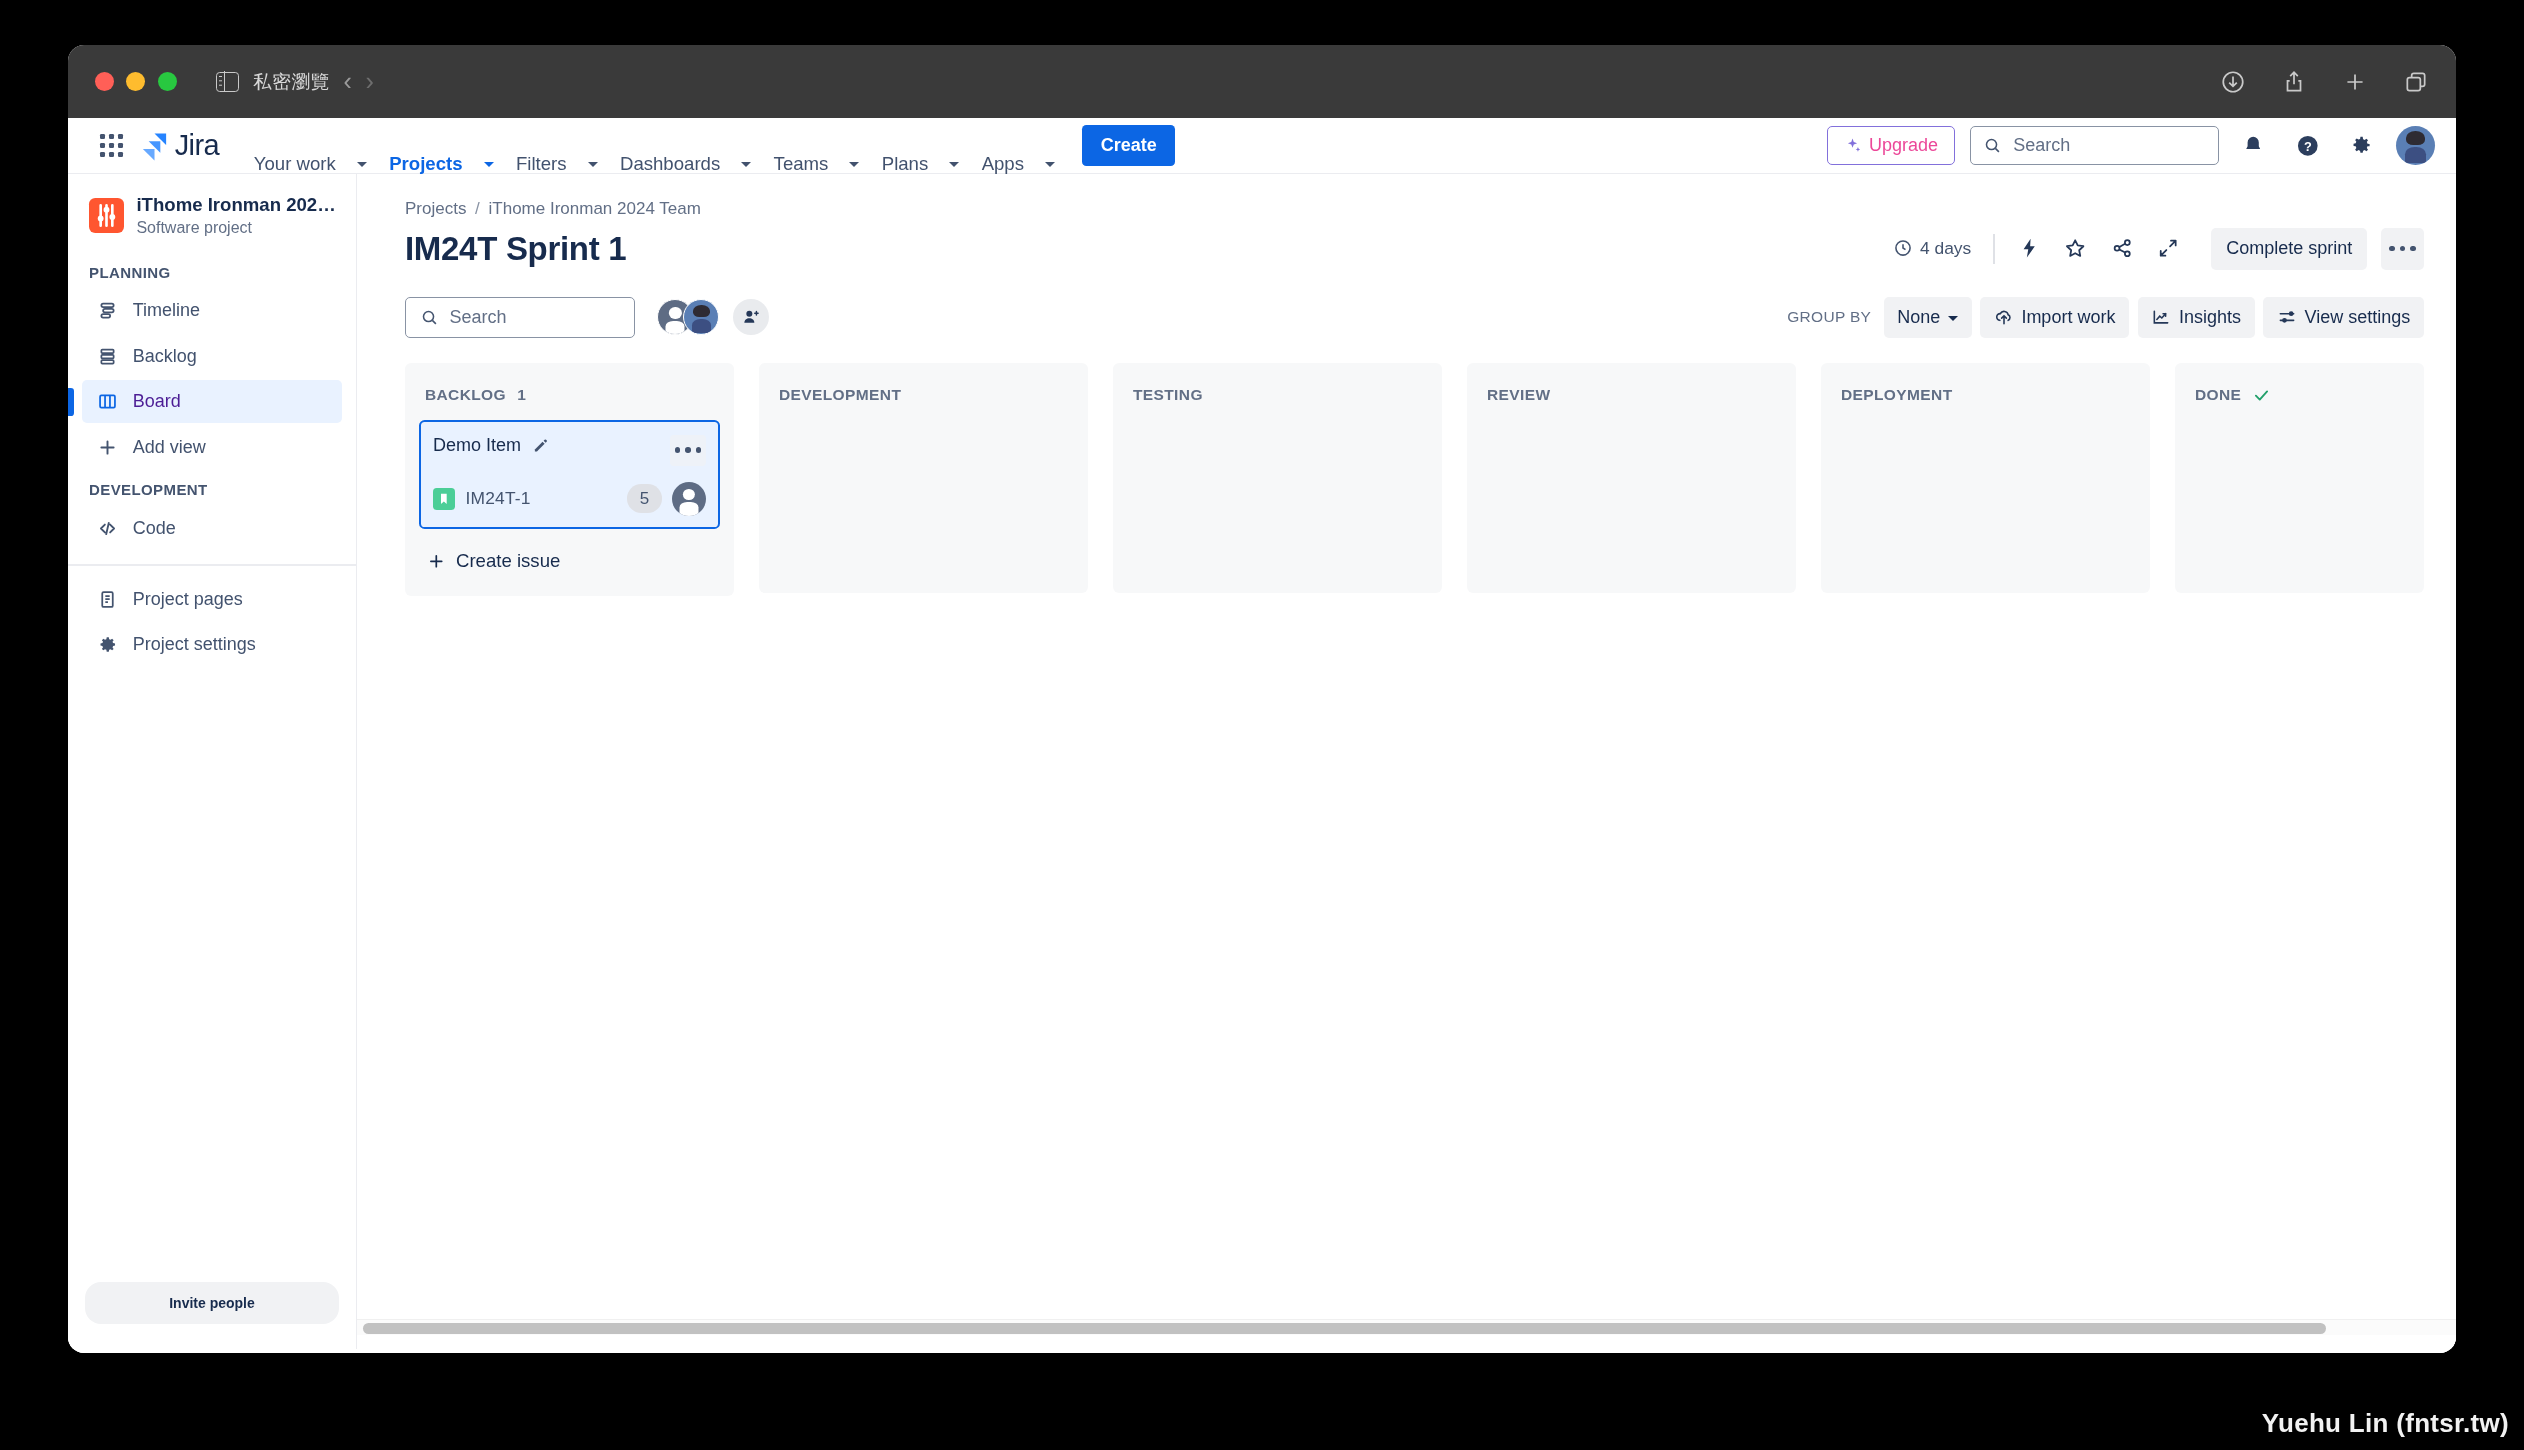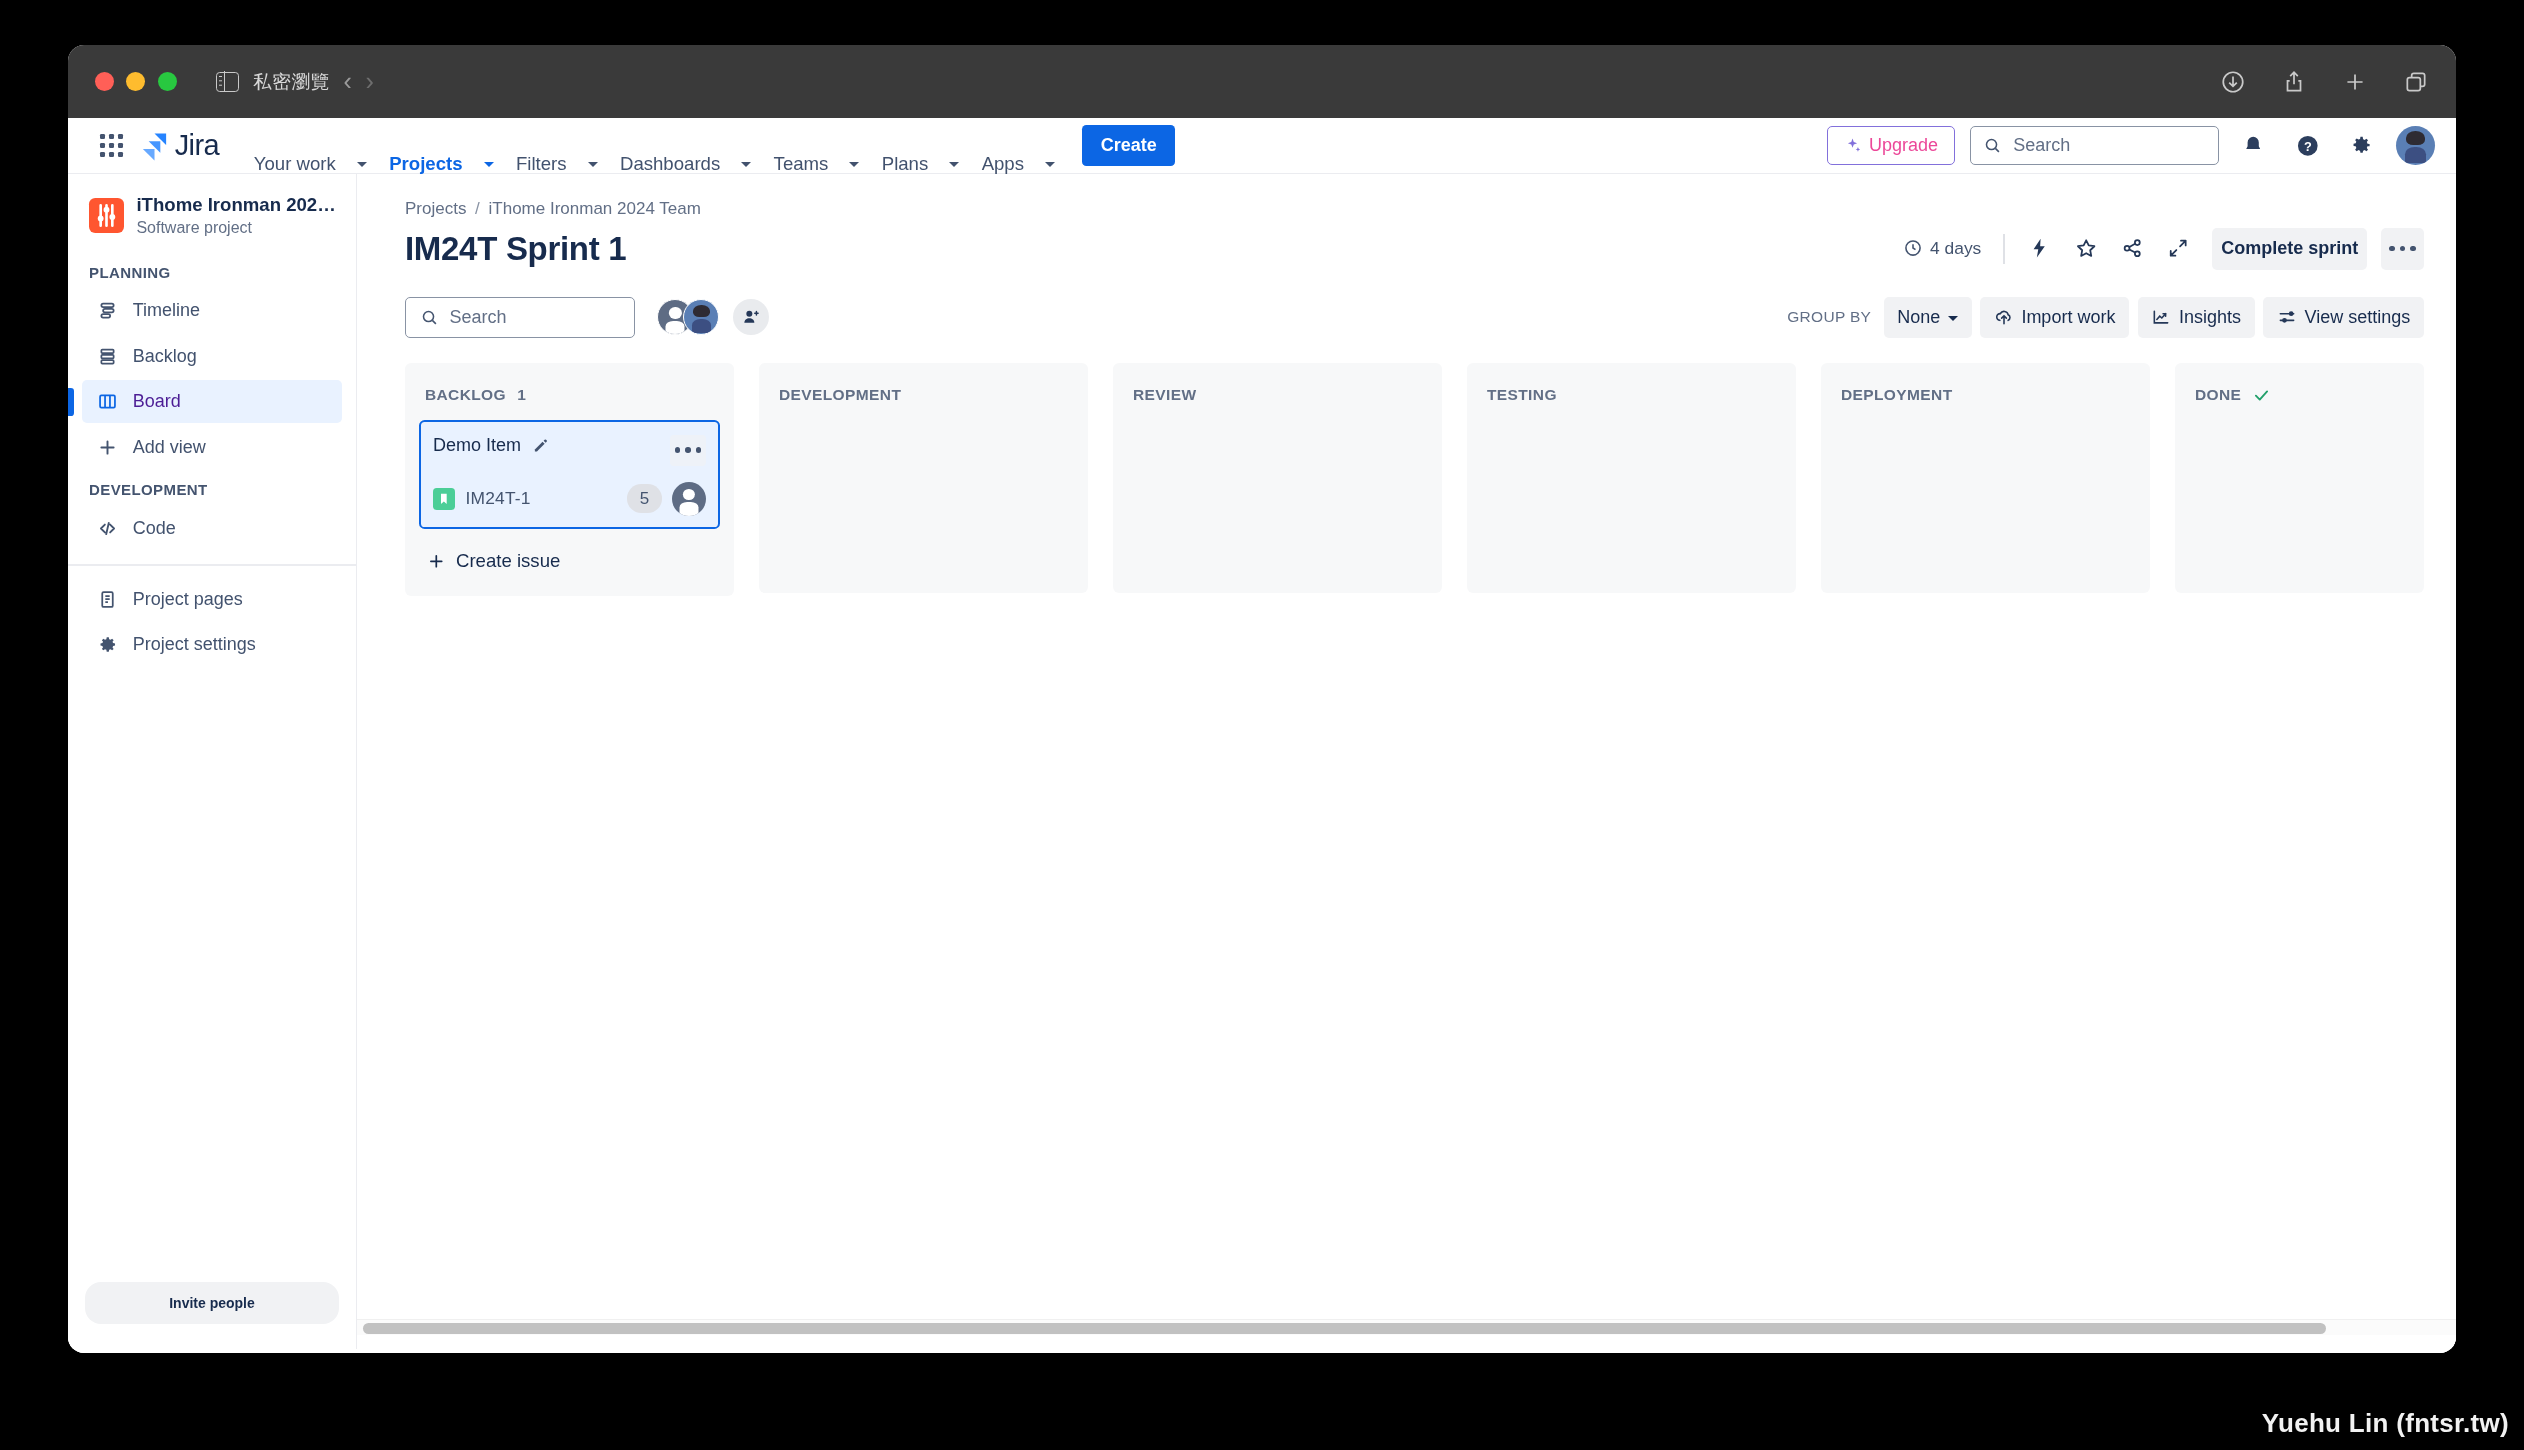--- a/index.html
+++ b/index.html
@@ -233,24 +233,24 @@
     display: flex; align-items: flex-start; gap: 7.5px;
     font-size: 17.4px; color: #44546f; padding-right: 16px;
   }
   .vdiv { width: 1.2px; height: 30px; background: #dfe1e6; margin-right: 8.7px; }
   .icon-btn {
     width: 40px; height: 40px; border-radius: 5px;
     display: flex; align-items: center; justify-content: center;
     background: transparent; border: none;
   }
   #complete-sprint-button {
-    height: 42px; padding: 0 9px;
+    height: 42px; padding: 0 15px;
     background: #f1f2f4; border: none; border-radius: 5px;
-    font-size: 18px; font-weight: 700; color: #172b4d;
-    margin-left: 8px; white-space: nowrap;
+    font-size: 18px; font-weight: 400; color: #172b4d;
+    margin-left: 17px; white-space: nowrap;
   }
   #more-actions-button {
     width: 43px; height: 42px; margin-left: 7.5px;
     background: #f1f2f4; border: none; border-radius: 5px;
     display: flex; align-items: center; justify-content: center;
   }
   .dots { display: flex; gap: 5px; }
   .dots i { width: 5.6px; height: 5.6px; border-radius: 50%; background: #44546f; display: block; }
 
   
@@ -788,27 +788,27 @@
             </div>
 
             <div class="board-column">
               <div class="column-header">
                 <span class="column-title">DEVELOPMENT</span>
               </div>
             </div>
 
             <div class="board-column">
               <div class="column-header">
-                <span class="column-title">REVIEW</span>
+                <span class="column-title">TESTING</span>
               </div>
             </div>
 
             <div class="board-column">
               <div class="column-header">
-                <span class="column-title">TESTING</span>
+                <span class="column-title">REVIEW</span>
               </div>
             </div>
 
             <div class="board-column">
               <div class="column-header">
                 <span class="column-title">DEPLOYMENT</span>
               </div>
             </div>
 
             <div class="board-column clipped">

